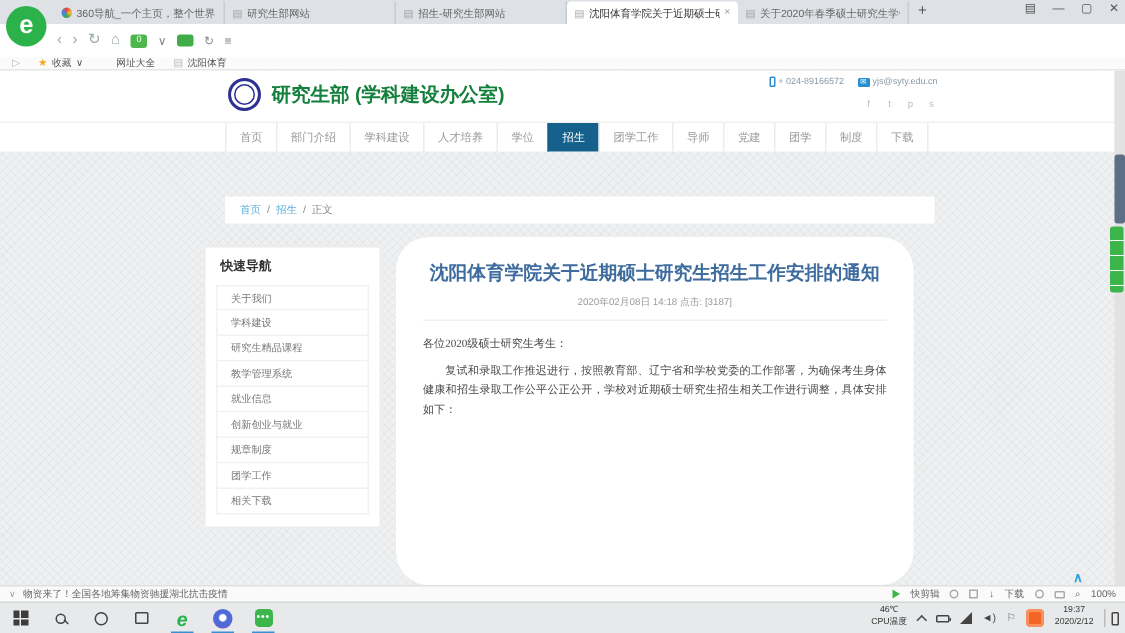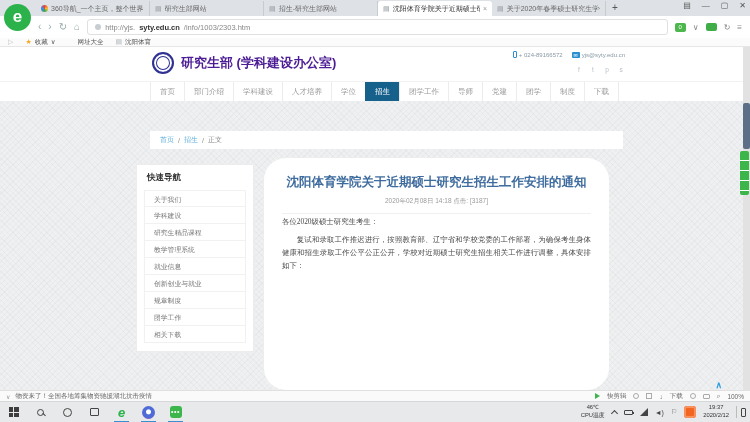--- a/index.html
+++ b/index.html
@@ -36,21 +36,21 @@
   .doc-glyph { color:#b5b9bd; font-size:7px; }
 
   
   .viewport { position:absolute; top:47px; left:0; right:0; height:343px; overflow:hidden;
     background-color:#eef0f1;
     background-image:repeating-linear-gradient(45deg, rgba(0,0,0,.025) 0 1px, transparent 1px 4px),
                      repeating-linear-gradient(-45deg, rgba(0,0,0,.025) 0 1px, transparent 1px 4px); }
   .site-header { position:absolute; top:0; left:0; right:7px; height:34px; background:#fff; }
   .brand { position:absolute; left:152px; top:5px; display:flex; align-items:center; gap:7px; }
   .emblem { width:22px; height:22px; border-radius:50%; border:2px solid #2e3192; box-shadow:inset 0 0 0 2px #fff, inset 0 0 0 3px #2e3192; background:#fff; }
-  .brand-text { font-size:13px; font-weight:bold; color:#4c1d95; }
+  .brand-text { font-size:13px; font-weight:bold; color:#15803d; }
   .contact { position:absolute; right:118px; top:4px; display:flex; gap:9px; align-items:center; font-size:6px; color:#8a9; color:#8899a6; }
   .c-item { display:flex; align-items:center; gap:2px; }
   .phone-ic { width:4px; height:7px; border:1px solid #2a8fd0; border-radius:1px; }
   .mail-ic { width:8px; height:6px; background:#2a8fd0; color:#fff; font-size:5px; line-height:6px; text-align:center; border-radius:1px; }
   .socials { position:absolute; right:118px; top:19px; display:flex; gap:6px; }
   .soc { width:8px; height:8px; border-radius:50%; color:#b9bfc6; font-size:6.5px; line-height:8px; text-align:center; }
 
   .site-nav { position:absolute; top:34px; left:0; right:7px; height:20px; background:#fff; border-top:1px solid #f2f2f2; display:flex; padding-left:150px; }
   .nav-item { display:flex; align-items:center; padding:0 9px; font-size:7.5px; color:#999; border-left:1px solid #ececec; white-space:nowrap; }
   .nav-item:last-of-type { border-right:1px solid #ececec; }
@@ -62,21 +62,21 @@
   .content { position:absolute; top:111px; left:136px; width:473px; display:flex; align-items:flex-start; gap:10px; }
   .sidebar { width:118px; background:#fff; border:1px solid #ececec; margin-top:6px; padding:7px 7px 8px; }
   .sidebar-title { font-size:8.5px; font-weight:bold; color:#333; padding:0 3px 6px; }
   .side-list { list-style:none; }
   .side-item { height:17px; line-height:17px; font-size:6.8px; color:#777; border:1px solid #f1f1f1; border-top:none; padding-left:9px; background:#fff; }
   .side-item:first-child { border-top:1px solid #f1f1f1; }
 
   .article { flex:1; background:#fff; padding:15px 18px 12px; min-height:232px;border-radius:22px; }
   .a-title { font-family:"Liberation Serif","DejaVu Serif",serif; font-size:12.5px; font-weight:bold; color:#3f6c9e; text-align:center; line-height:1.5; }
   .a-meta { font-size:6.5px; color:#9b9b9b; text-align:center; margin-top:5px; padding-bottom:7px; border-bottom:1px solid #f0f0f0; }
-  .a-body { margin-top:2px; font-family:"Liberation Serif","DejaVu Serif",serif; font-size:7.4px; color:#4a4a4a; line-height:1.75; text-align:justify; }
+  .a-body { margin-top:9px; font-family:"Liberation Serif","DejaVu Serif",serif; font-size:7.4px; color:#4a4a4a; line-height:1.75; text-align:justify; }
   .a-body p { margin-bottom:5px; text-indent:2em; }
   .a-body p:first-child { text-indent:0; }
 
   .scrollbar { position:absolute; top:0; right:0; bottom:0; width:7px; background:#e2e2e2; }
   .scroll-thumb { position:absolute; top:56px; right:0; width:7px; height:46px; background:#5d6f87; border-radius:2px; }
   .widget-green { position:absolute; top:104px; right:1px; width:9px; height:44px; border-radius:2px;
     background:repeating-linear-gradient(#3cb54a 0 9px, #ffffff 9px 10px); }
   .float-up { position:absolute; right:28px; bottom:0; color:#2d9fe0; font-size:9px; font-weight:bold; }
 
   
@@ -148,26 +148,20 @@
       <span>✕</span>
     </div>
   </div>
   <div class="browser-logo">e</div>
 
   <div class="addrbar">
     <span class="nav-glyph">‹</span>
     <span class="nav-glyph">›</span>
     <span class="nav-glyph">↻</span>
     <span class="nav-glyph">⌂</span>
-    <div class="url-box">
-      <span class="site-dot"></span>
-      <span>http://yjs.</span>
-        <span class="url-domain">syty.edu.cn</span>
-        <span>/info/1003/2303.htm</span>
-    </div>
     <div class="addr-right">
       <span class="badge-green">0</span>
       <span class="mini-glyph">∨</span>
       <span class="shot-green"></span>
       <span class="mini-glyph">↻</span>
       <span class="mini-glyph">≡</span>
     </div>
   </div>
 
   <div class="bookbar">

